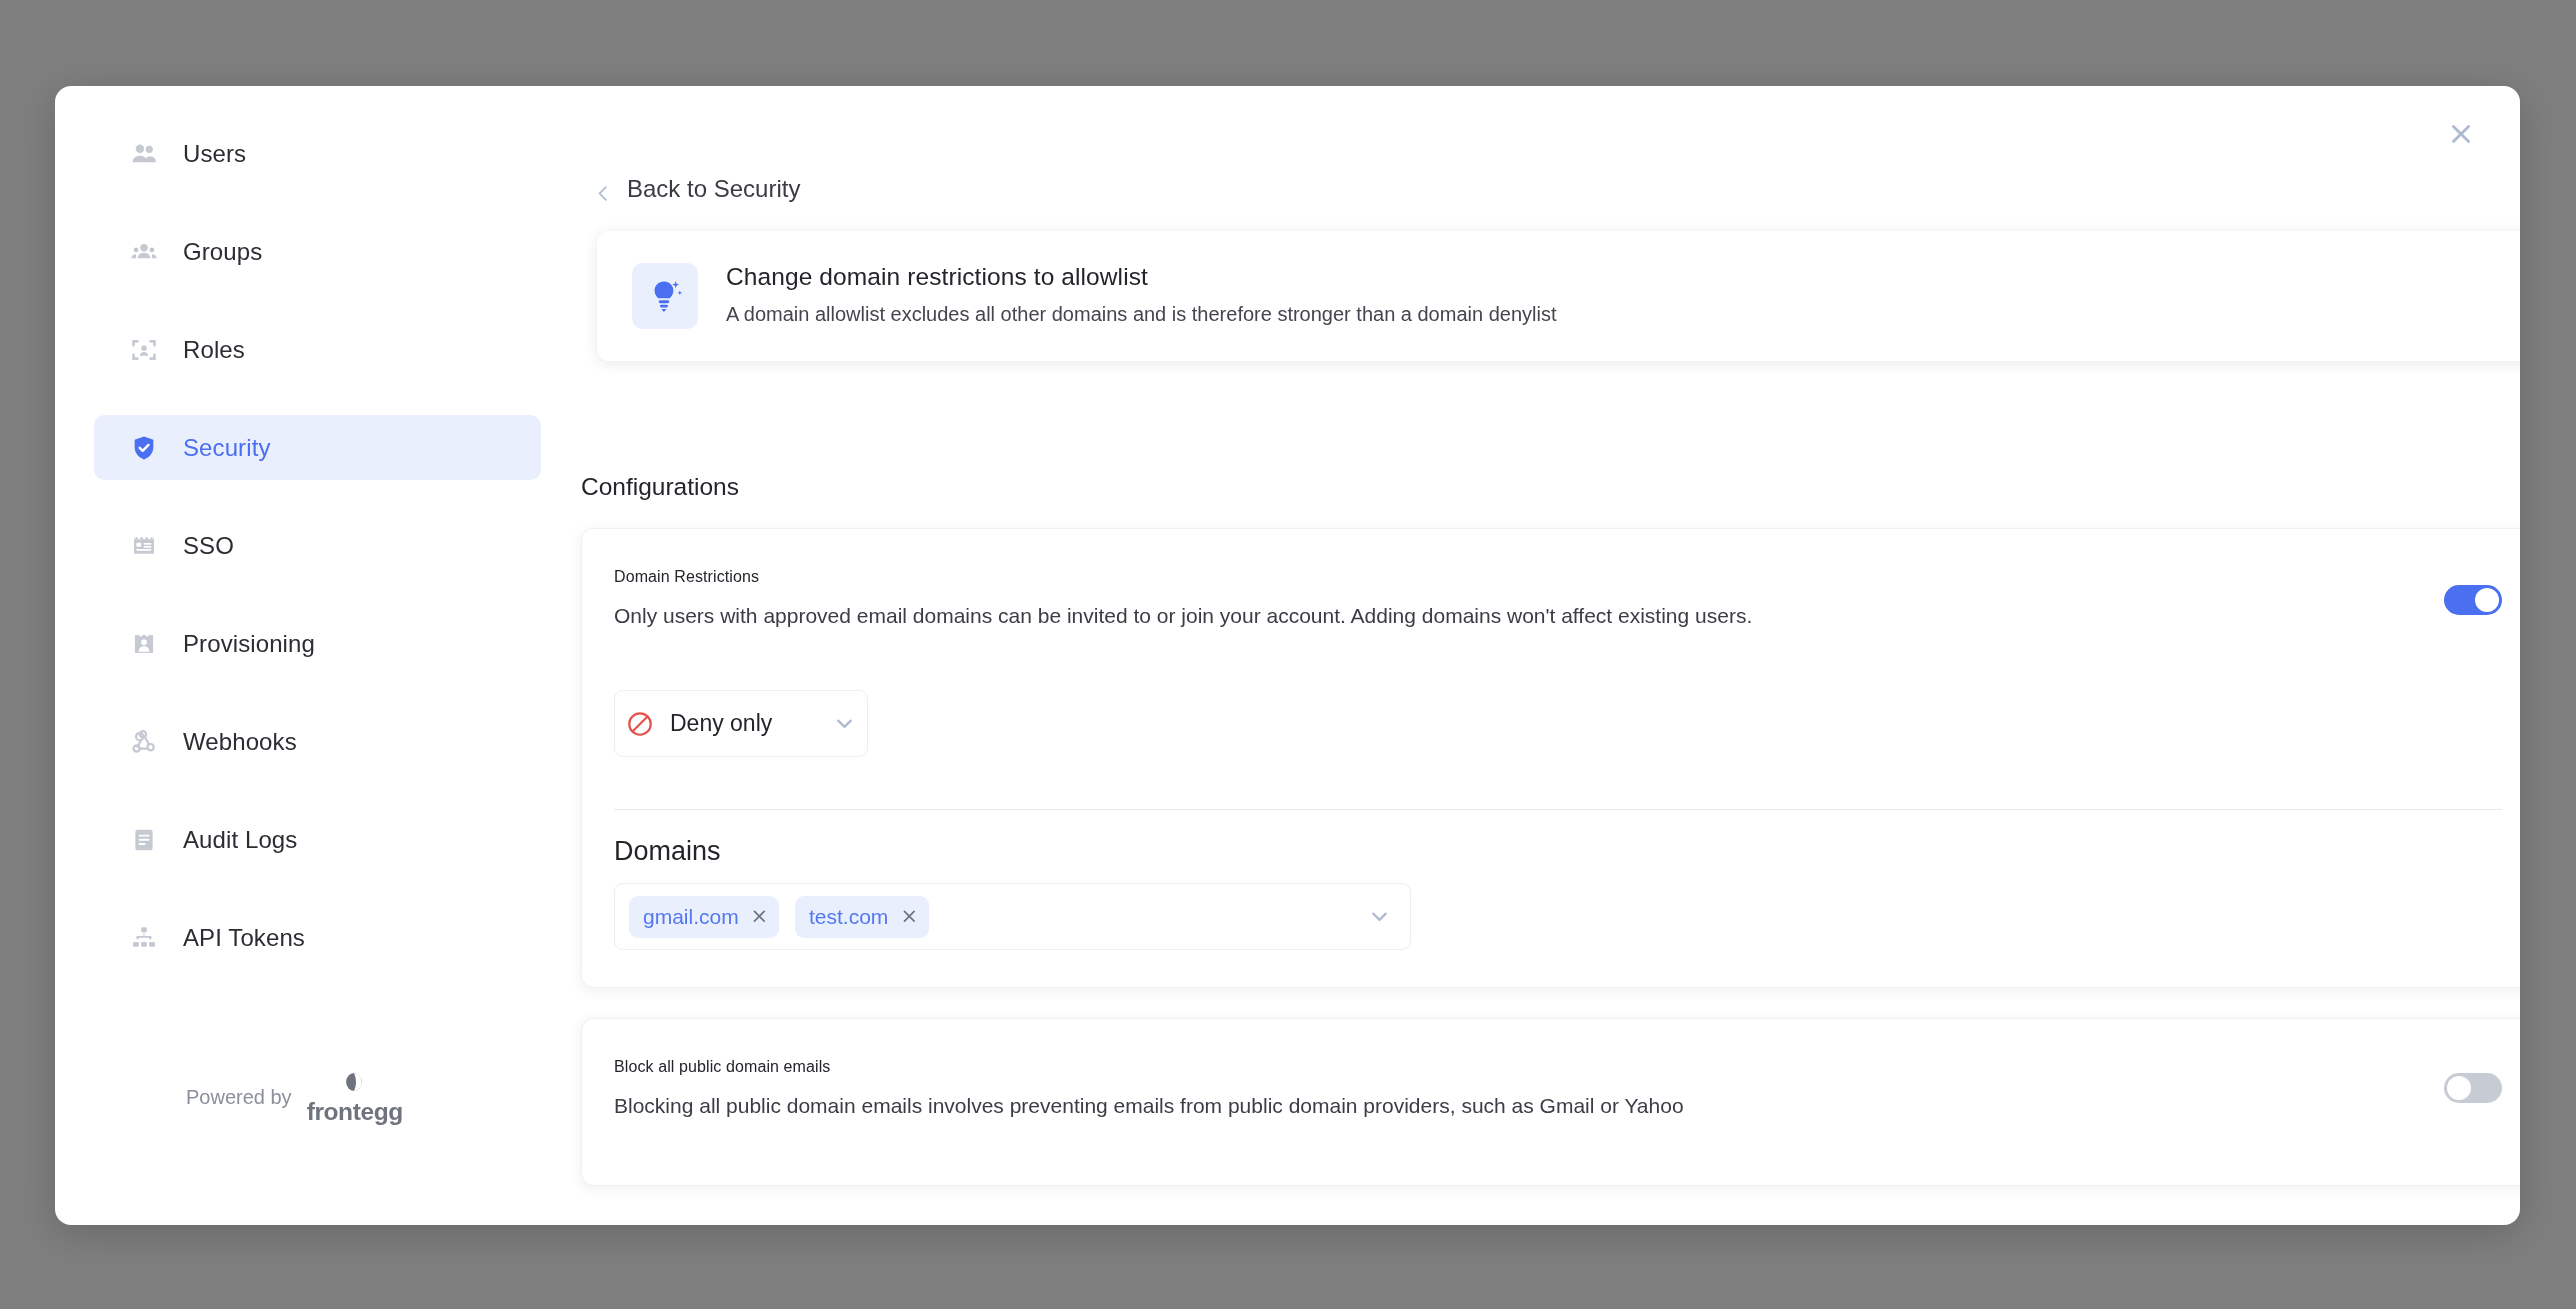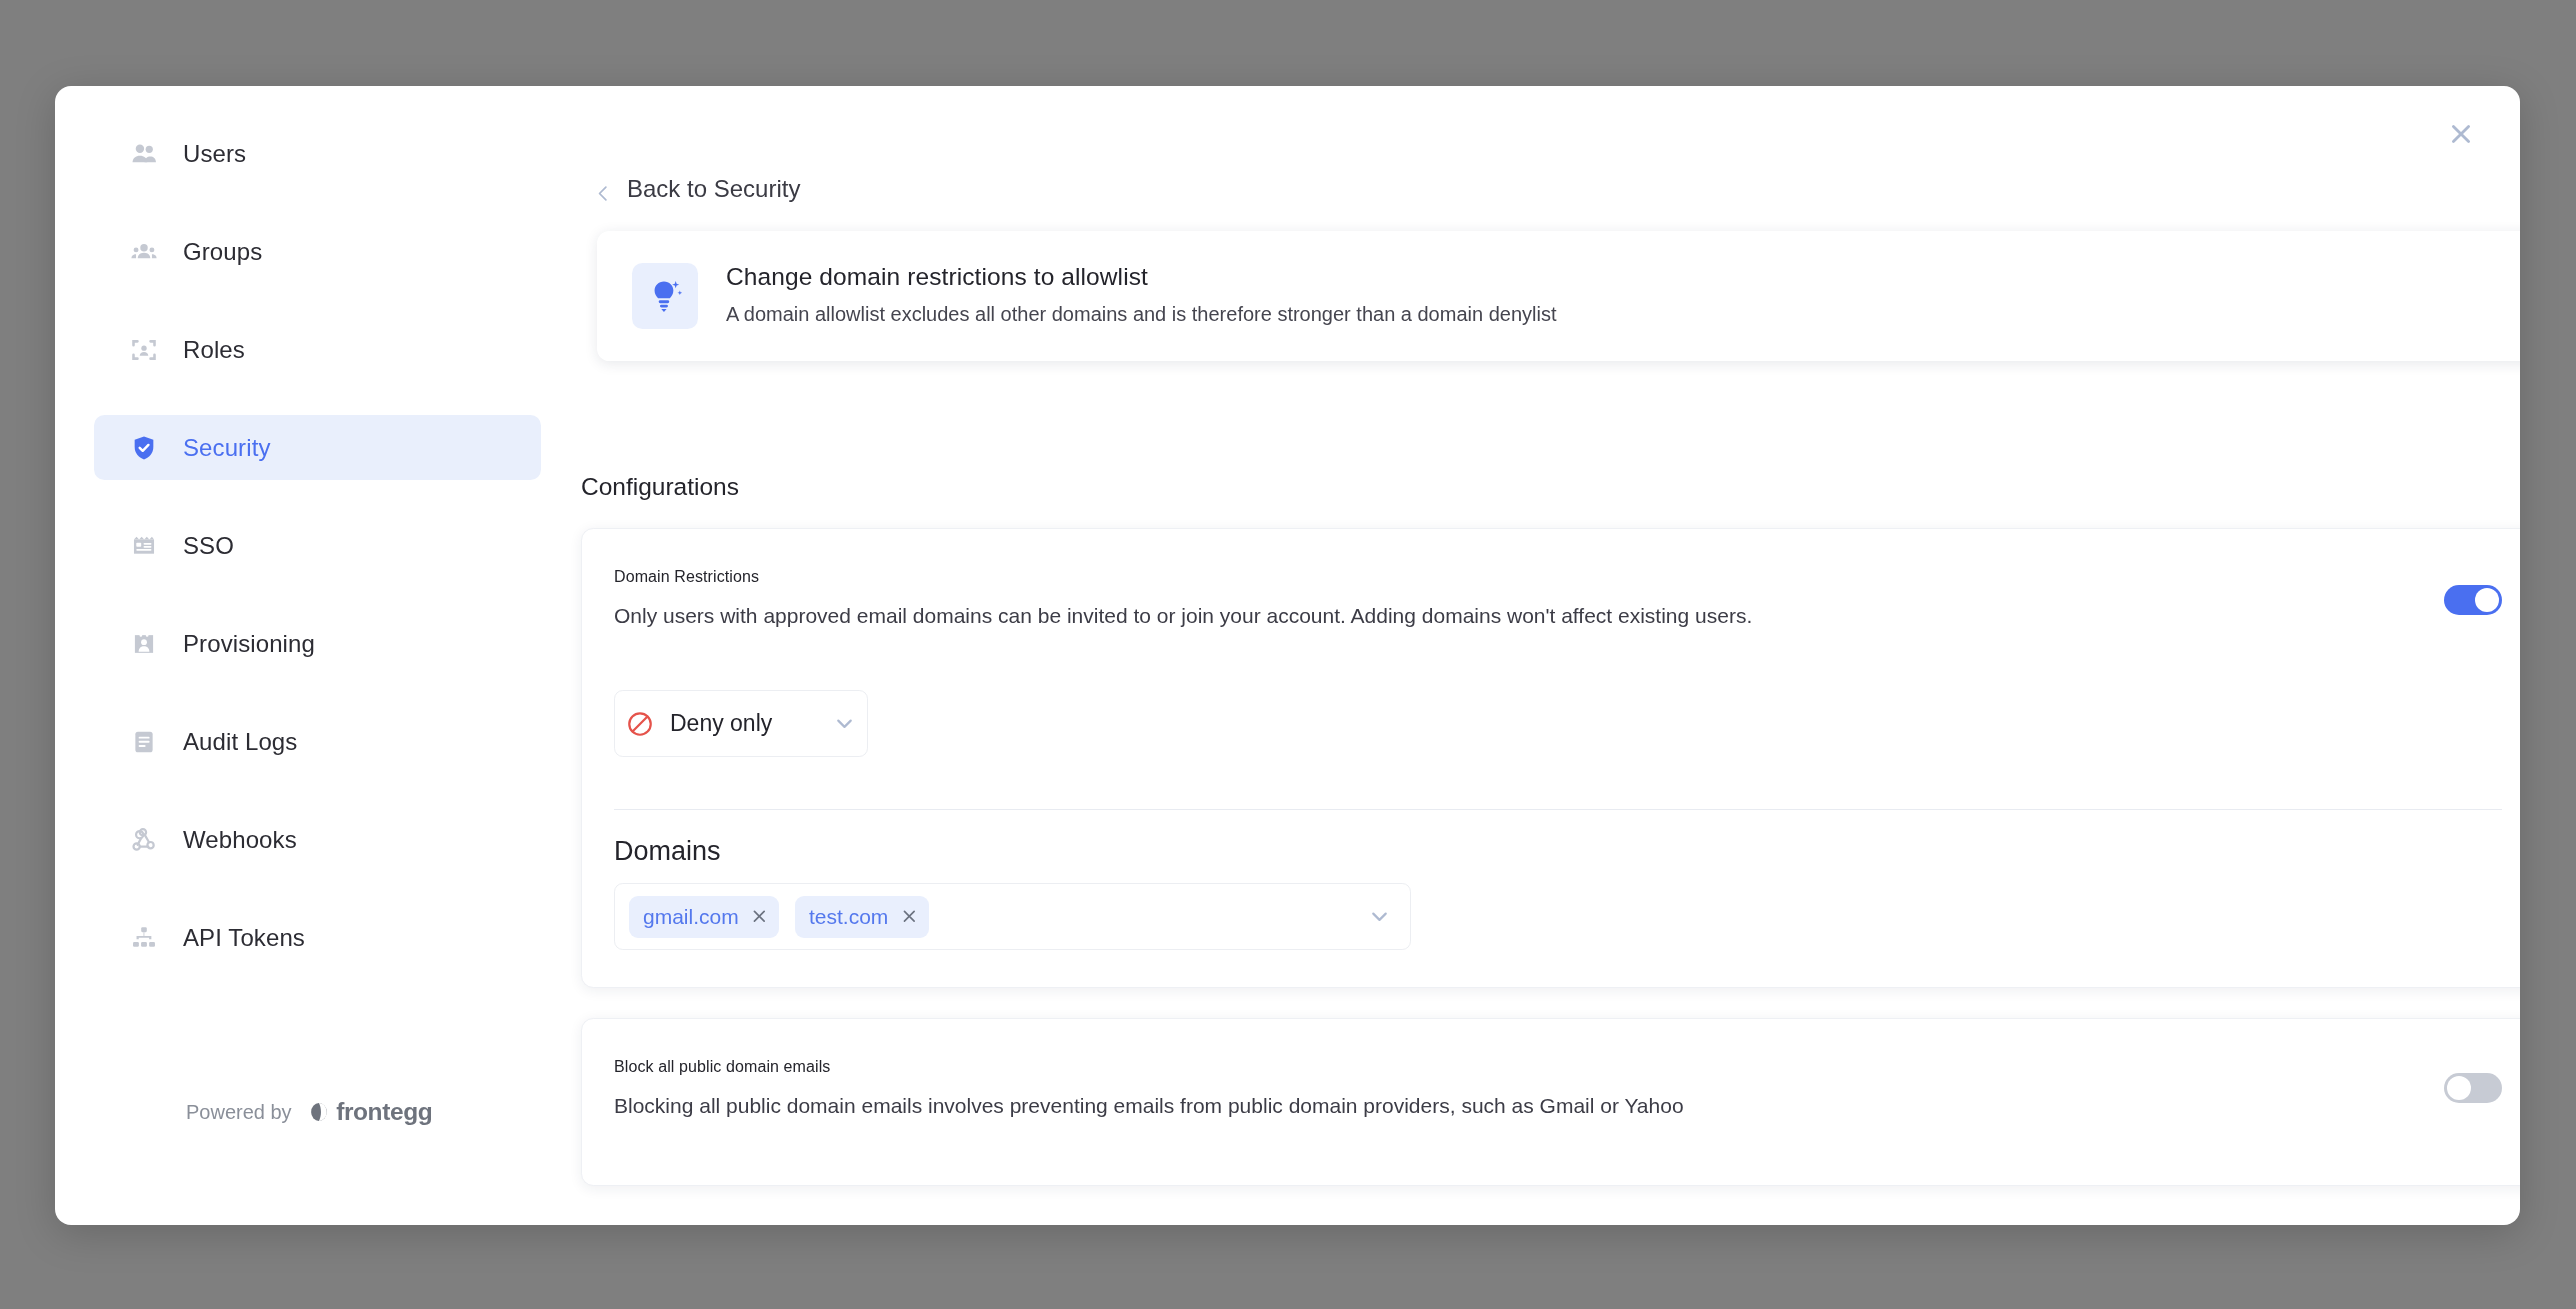--- a/index.html
+++ b/index.html
@@ -61,21 +61,21 @@
     white-space: nowrap;
   }
   .nav-item.active .nav-label { color: #4a6ff0; }
 
   .powered {
     position: absolute;
     left: 131px; bottom: 99px;
     display: flex; align-items: center; gap: 15px;
   }
   .powered-text { font-size: 20px; color: #8a8f99; }
-  .brand { display: flex; align-items: center; gap: 3.5px; }
+  .brand { display: flex; align-items: center; gap: 3.5px; flex-direction: column; }
   .brand-name {
     font-size: 24.5px;
     font-weight: bold;
     color: #6e737d;
     letter-spacing: -0.4px;
   }
   .brand svg { width: 26px; height: 26px; display: block; }
 
   
   .content {
@@ -310,43 +310,43 @@
           <rect x="13.6" y="2.6" width="2.2" height="3.2" rx="1" fill="#ffffff"></rect>
           <circle cx="12" cy="10.4" r="2.5" fill="#ffffff"></circle>
           <path d="M7.4 18.6c0-3 2.1-4.6 4.6-4.6s4.6 1.6 4.6 4.6z" fill="#ffffff"></path>
         </svg>
       </span>
       <span class="nav-label">Provisioning</span>
     </div>
 
     <div class="nav-item">
       <span class="nav-icon">
-        <svg viewBox="0 0 24 24" fill="#c5c9d2">
-          <rect x="4.6" y="3.2" width="14.8" height="17.6" rx="2.2"></rect>
-          <rect x="7.4" y="7.4" width="9.4" height="1.7" rx="0.85" fill="#ffffff"></rect>
-          <rect x="7.4" y="11" width="9.4" height="1.7" rx="0.85" fill="#ffffff"></rect>
-          <rect x="7.4" y="14.6" width="6" height="1.7" rx="0.85" fill="#ffffff"></rect>
-        </svg>
-      </span>
-      <span class="nav-label">Audit Logs</span>
-    </div>
-
-    <div class="nav-item">
-      <span class="nav-icon">
         <svg viewBox="0 0 24 24" fill="none" stroke="#c5c9d2" stroke-width="1.9" stroke-linecap="round">
           <circle cx="8.3" cy="7.4" r="3.1"></circle>
           <path d="M9.7 10.2 6.5 16.1"></path>
           <circle cx="5.7" cy="17.6" r="2.7"></circle>
           <path d="M8.4 17.6h7.3"></path>
           <circle cx="17.6" cy="16.4" r="2.7"></circle>
           <path d="M16.3 13.9 12.4 7.2"></path>
           <circle cx="11.1" cy="5.4" r="2.7"></circle>
         </svg>
       </span>
       <span class="nav-label">Webhooks</span>
+    </div>
+
+    <div class="nav-item">
+      <span class="nav-icon">
+        <svg viewBox="0 0 24 24" fill="#c5c9d2">
+          <rect x="4.6" y="3.2" width="14.8" height="17.6" rx="2.2"></rect>
+          <rect x="7.4" y="7.4" width="9.4" height="1.7" rx="0.85" fill="#ffffff"></rect>
+          <rect x="7.4" y="11" width="9.4" height="1.7" rx="0.85" fill="#ffffff"></rect>
+          <rect x="7.4" y="14.6" width="6" height="1.7" rx="0.85" fill="#ffffff"></rect>
+        </svg>
+      </span>
+      <span class="nav-label">Audit Logs</span>
     </div>
 
     <div class="nav-item">
       <span class="nav-icon">
         <svg viewBox="0 0 24 24" fill="#c5c9d2">
           <rect x="9.6" y="2.8" width="4.8" height="4.2" rx="1"></rect>
           <path d="M11.6 7v3.2h-6V13h1.9v-1.3h8.9V13h1.9v-2.8h-6V7z"></path>
           <rect x="2.6" y="15.4" width="5" height="4" rx="1"></rect>
           <rect x="9.5" y="15.4" width="5" height="4" rx="1"></rect>
           <rect x="16.4" y="15.4" width="5" height="4" rx="1"></rect>

